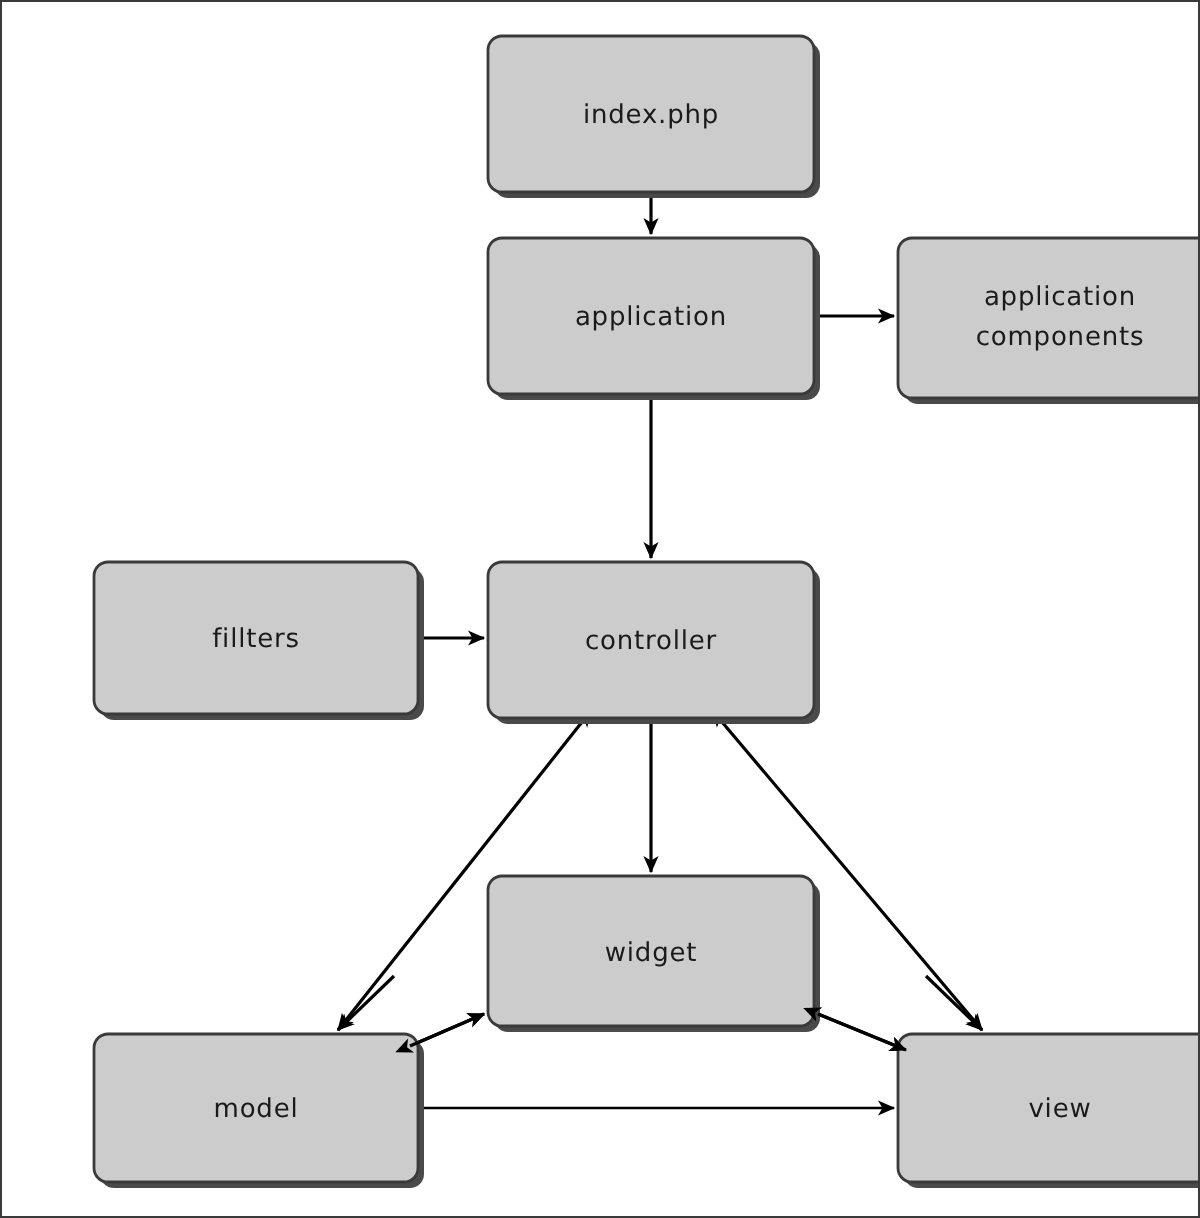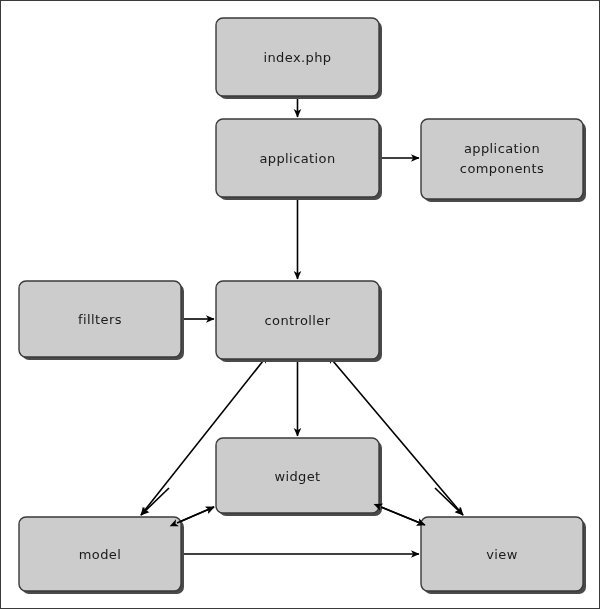--- a/index.html
+++ b/index.html
@@ -11,20 +11,21 @@
     font-family: "DejaVu Sans", sans-serif;
   }
   #diagram-frame {
     position: relative;
     width: 600px;
     height: 609px;
     box-sizing: border-box;
     background: #ffffff;
     border: 1px solid #3a3a3a;
     overflow: hidden;
+    padding-left: 28px;
   }
   #diagram-svg {
     display: block;
     width: 600px;
     height: 609px;
   }
   .node-label {
     font-family: "DejaVu Sans", sans-serif;
     font-size: 13px;
     fill: #1a1a1a;

